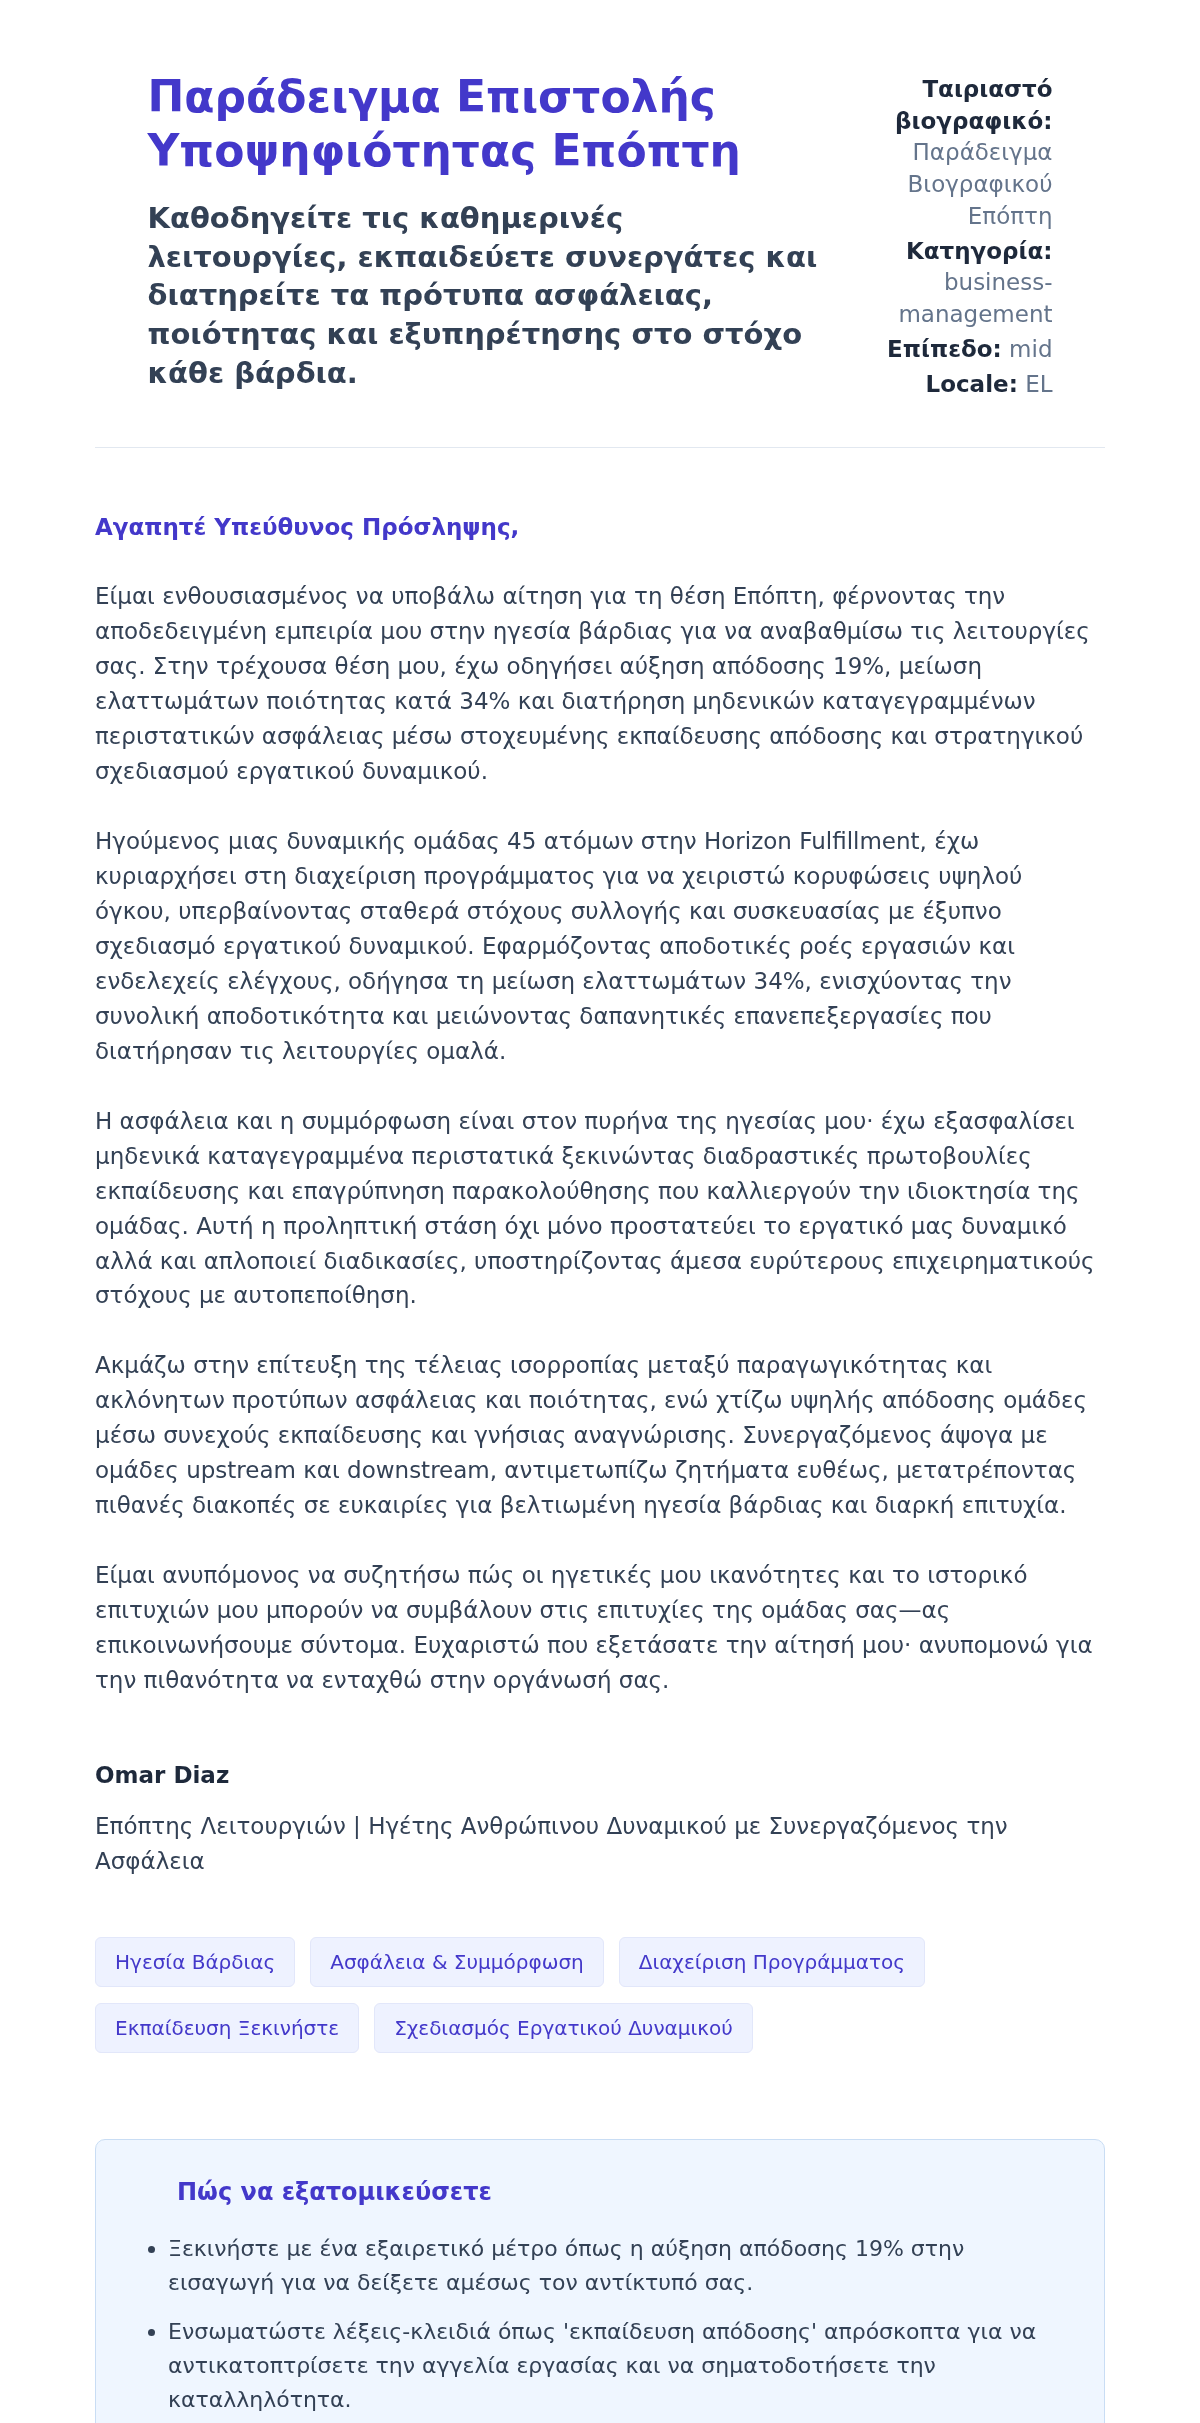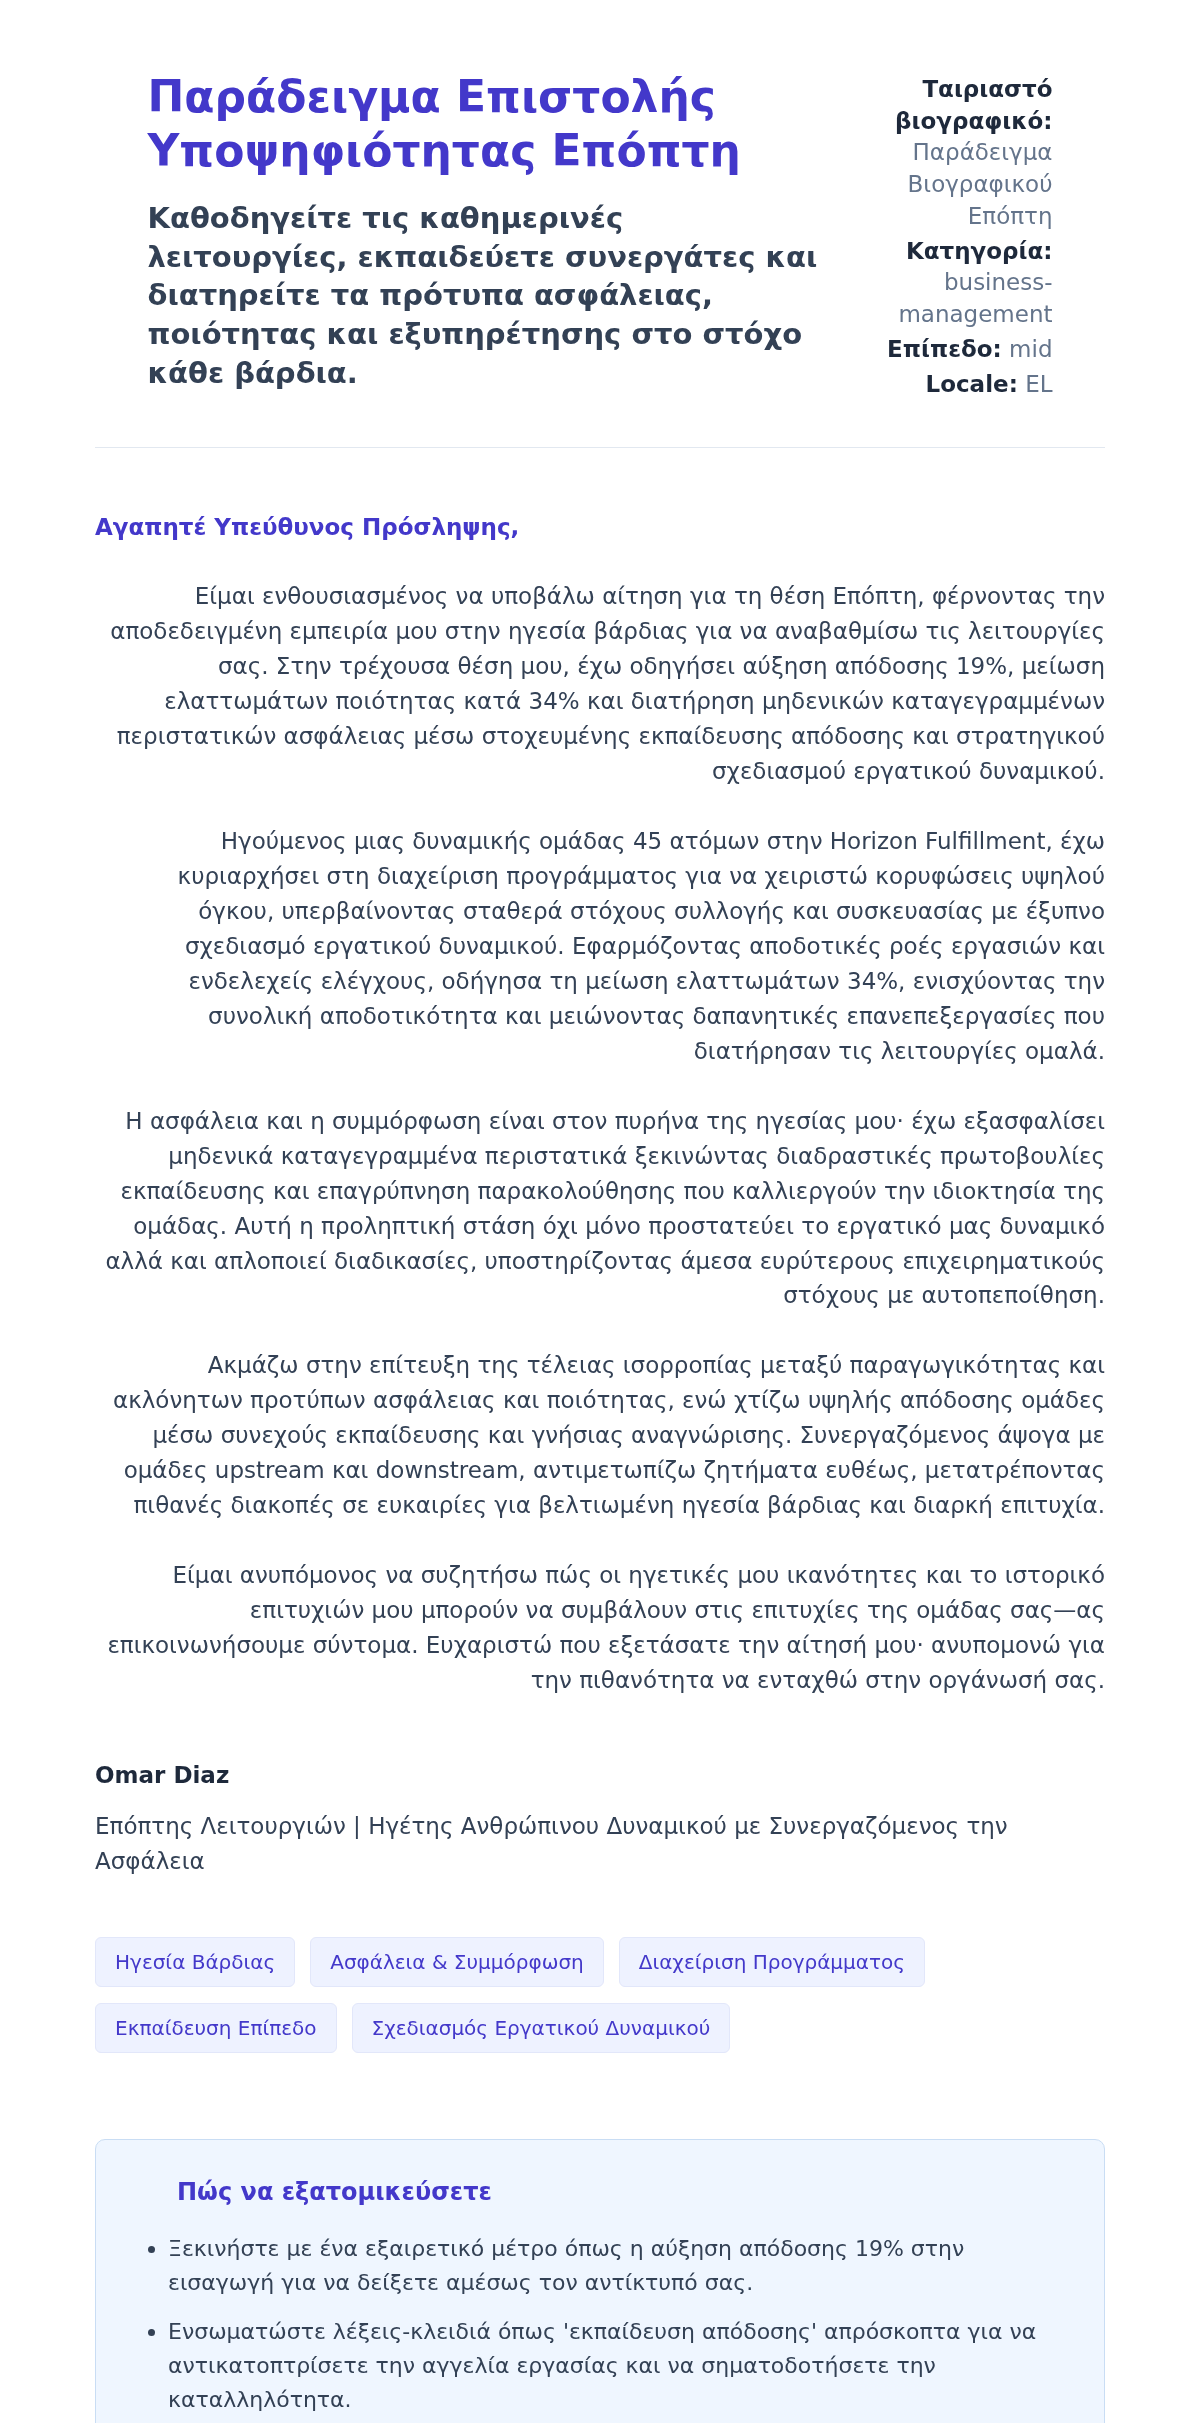--- a/index.html
+++ b/index.html
@@ -18,21 +18,21 @@
   .page-subtitle { margin-top:22px; font-size:29px; line-height:1.33; font-weight:700; color:#334155; }
   .meta { width:195px; text-align:right; font-size:23px; line-height:1.38; padding-top:4px; }
   .meta-item { margin-bottom:3px; }
   .meta-label { font-weight:700; color:#1e293b; }
   .meta-value { color:#64748b; }
   .divider { border:none; border-top:1px solid #e2e8f0; margin-top:44px; height:0; }
 
   
   .letter { margin-top:62px; font-size:23px; line-height:1.52; }
   .greeting { color:#4338ca; font-weight:700; margin-bottom:34px; }
-  .para { margin-bottom:35px;text-align:right; }
+  .para { margin-bottom:35px; }
   .signature { margin-top:60px; font-weight:700; color:#1e293b; }
   .role { margin-top:16px; color:#334155; }
 
   
   .tags { margin-top:58px; display:flex; flex-wrap:wrap; gap:16px 15px; }
   .tag {
     background:#eef2ff; border:1px solid #e2e7fa; color:#4338ca;
     font-size:20px; padding:12px 19px; border-radius:6px; white-space:nowrap;
   }
 
@@ -87,21 +87,21 @@
     <p class="para">Ακμάζω στην επίτευξη της τέλειας ισορροπίας μεταξύ παραγωγικότητας και ακλόνητων προτύπων ασφάλειας και ποιότητας, ενώ χτίζω υψηλής απόδοσης ομάδες μέσω συνεχούς εκπαίδευσης και γνήσιας αναγνώρισης. Συνεργαζόμενος άψογα με ομάδες upstream και downstream, αντιμετωπίζω ζητήματα ευθέως, μετατρέποντας πιθανές διακοπές σε ευκαιρίες για βελτιωμένη ηγεσία βάρδιας και διαρκή επιτυχία.</p>
     <p class="para">Είμαι ανυπόμονος να συζητήσω πώς οι ηγετικές μου ικανότητες και το ιστορικό επιτυχιών μου μπορούν να συμβάλουν στις επιτυχίες της ομάδας σας—ας επικοινωνήσουμε σύντομα. Ευχαριστώ που εξετάσατε την αίτησή μου· ανυπομονώ για την πιθανότητα να ενταχθώ στην οργάνωσή σας.</p>
     <p class="signature">Omar Diaz</p>
     <p class="role">Επόπτης Λειτουργιών | Ηγέτης Ανθρώπινου Δυναμικού με Συνεργαζόμενος την Ασφάλεια</p>
   </main>
 
   <div class="tags">
     <span class="tag">Ηγεσία Βάρδιας</span>
     <span class="tag">Ασφάλεια &amp; Συμμόρφωση</span>
     <span class="tag">Διαχείριση Προγράμματος</span>
-    <span class="tag">Εκπαίδευση Επίπεδο</span>
+    <span class="tag">Εκπαίδευση Ξεκινήστε</span>
     <span class="tag">Σχεδιασμός Εργατικού Δυναμικού</span>
   </div>
 
   <section class="tips">
     <h2 class="tips-title">Πώς να εξατομικεύσετε</h2>
     <ul class="tips-list">
       <li class="tip">Ξεκινήστε με ένα εξαιρετικό μέτρο όπως η αύξηση απόδοσης 19% στην εισαγωγή για να δείξετε αμέσως τον αντίκτυπό σας.</li>
       <li class="tip">Ενσωματώστε λέξεις-κλειδιά όπως 'εκπαίδευση απόδοσης' απρόσκοπτα για να αντικατοπτρίσετε την αγγελία εργασίας και να σηματοδοτήσετε την καταλληλότητα.</li>
       <li class="tip">Οργανώστε παραγράφους σώματος κατά βασικές επιτυχίες, χρησιμοποιώντας αριθμούς για να ποσοτικοποιήσετε αποτελέσματα και να τεκμηριώσετε τους ισχυρισμούς σας.</li>
     </ul>

